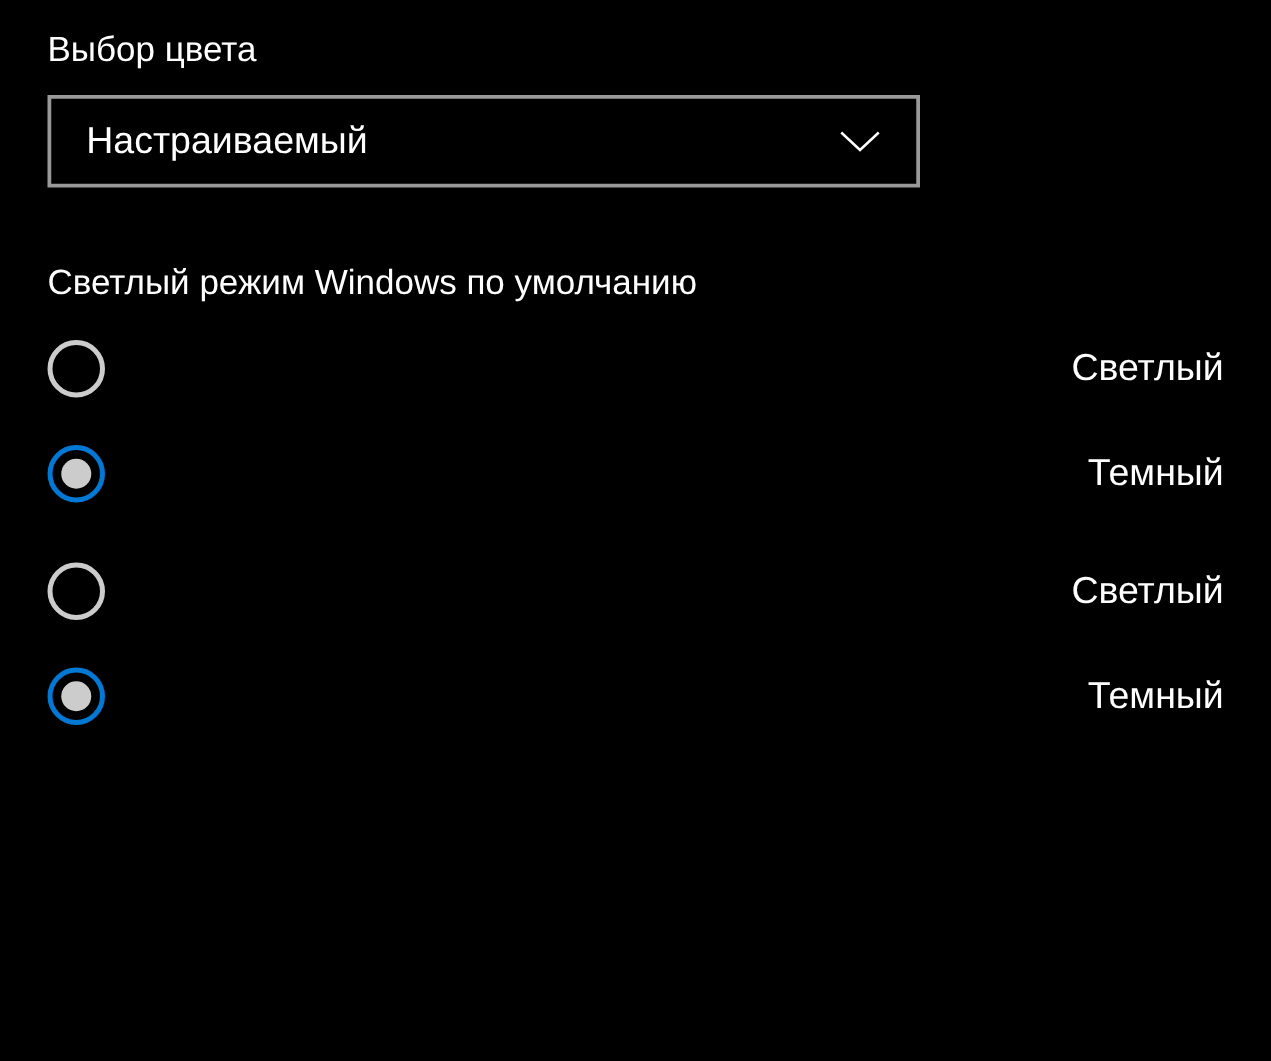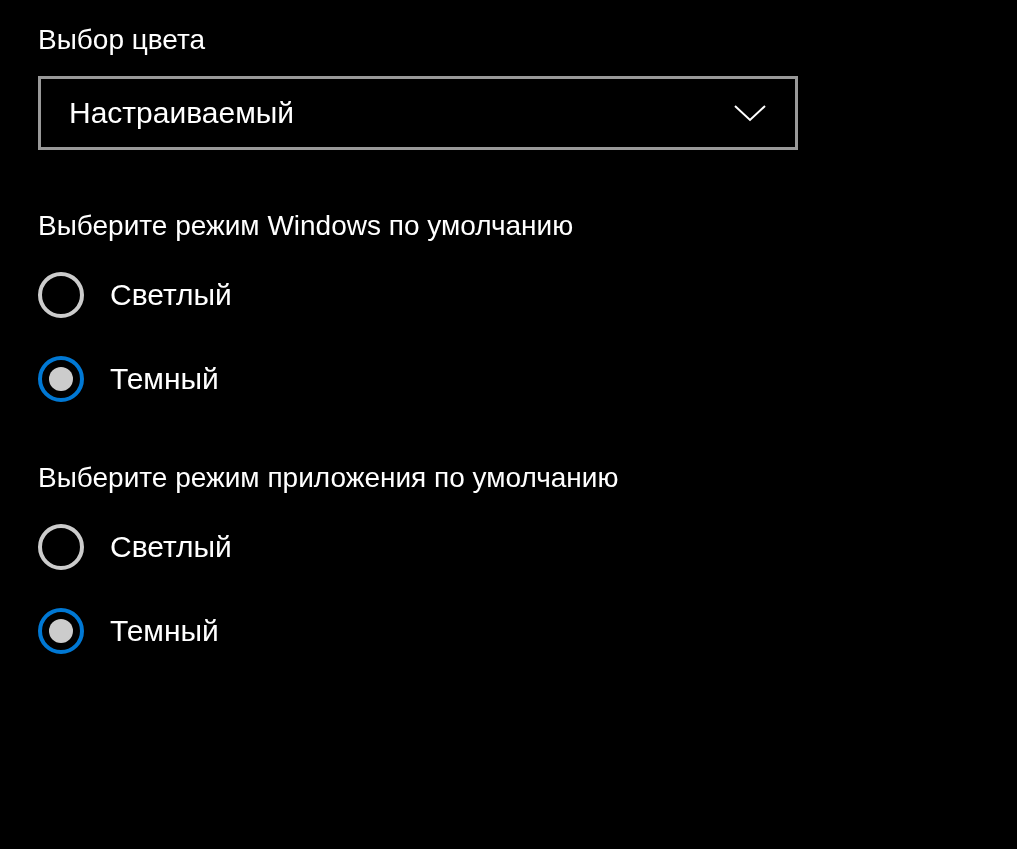--- a/index.html
+++ b/index.html
@@ -20,21 +20,21 @@
       font-weight: 400;
       color: #ffffff;
       margin-bottom: 20px;
       margin-top: 4px;
     }
     .section-label.spaced {
       margin-top: 60px;
     }
     .dropdown {
       border: 3px solid #999999;
-      width: 760px;
+      width: 698px;
       height: 74px;
       display: flex;
       align-items: center;
       justify-content: space-between;
       padding: 0 28px 0 28px;
       cursor: pointer;
       background: #000000;
     }
     .dropdown-text {
       font-size: 30px;
@@ -49,20 +49,21 @@
     .chevron svg {
       width: 34px;
       height: 18px;
     }
     .radio-option {
       display: flex;
       align-items: center;
       gap: 26px;
       margin-top: 38px;
       cursor: pointer;
+      justify-content: space-between;
     }
     .radio-option.first {
       margin-top: 30px;
     }
     .radio-circle {
       width: 46px;
       height: 46px;
       border-radius: 50%;
       position: relative;
       flex-shrink: 0;
@@ -102,37 +103,36 @@
     <span class="dropdown-text">Настраиваемый</span>
     <span class="chevron">
       <svg viewBox="0 0 34 18" fill="none" stroke="#ffffff" stroke-width="2">
         <polyline points="2,2 17,16 32,2"></polyline>
       </svg>
     </span>
   </div>
 </div>
 
 <div class="section-group">
-  <div class="section-label spaced">Выберите режим Windows по умолчанию</div>
+  <div class="section-label spaced">Светлый режим Windows по умолчанию</div>
 
   <div class="radio-option first">
     <div class="radio-circle unchecked"></div>
     <span class="radio-label">Светлый</span>
   </div>
 
   <div class="radio-option">
     <div class="radio-circle checked">
       <div class="radio-inner"></div>
     </div>
     <span class="radio-label">Темный</span>
   </div>
 </div>
 
 <div class="section-group">
-  <div class="section-label spaced">Выберите режим приложения по умолчанию</div>
 
   <div class="radio-option first">
     <div class="radio-circle unchecked"></div>
     <span class="radio-label">Светлый</span>
   </div>
 
   <div class="radio-option">
     <div class="radio-circle checked">
       <div class="radio-inner"></div>
     </div>

